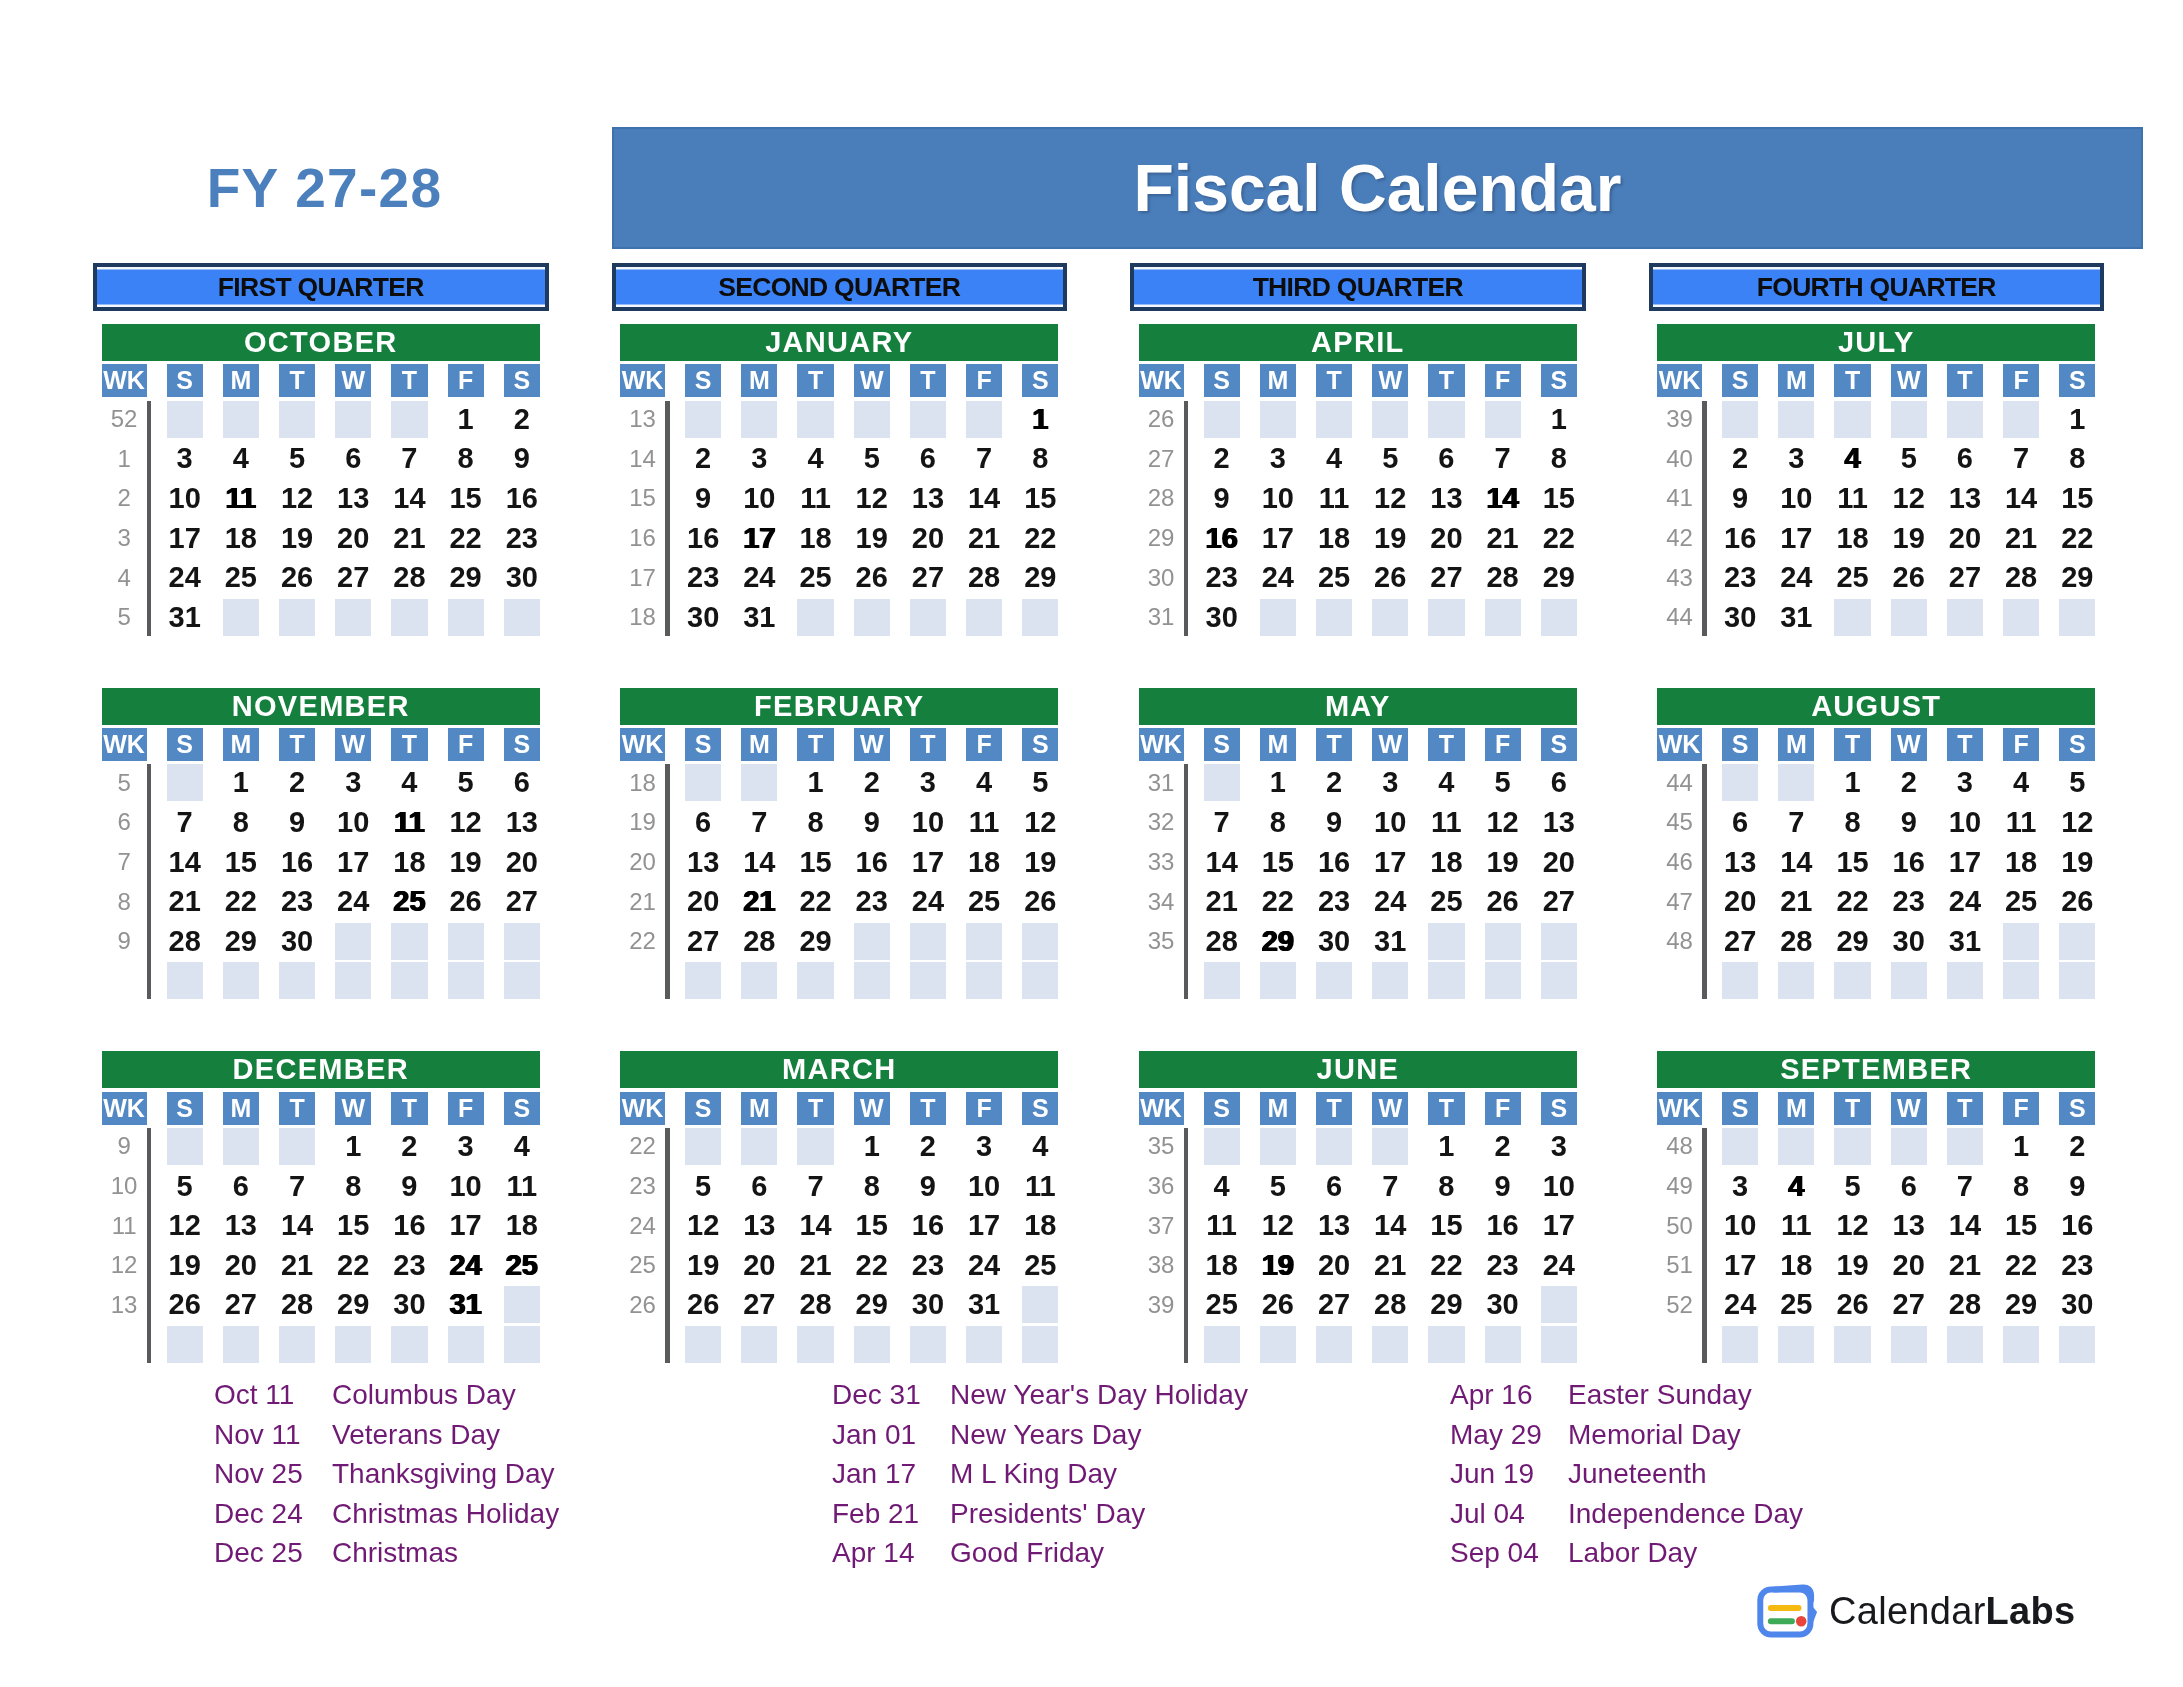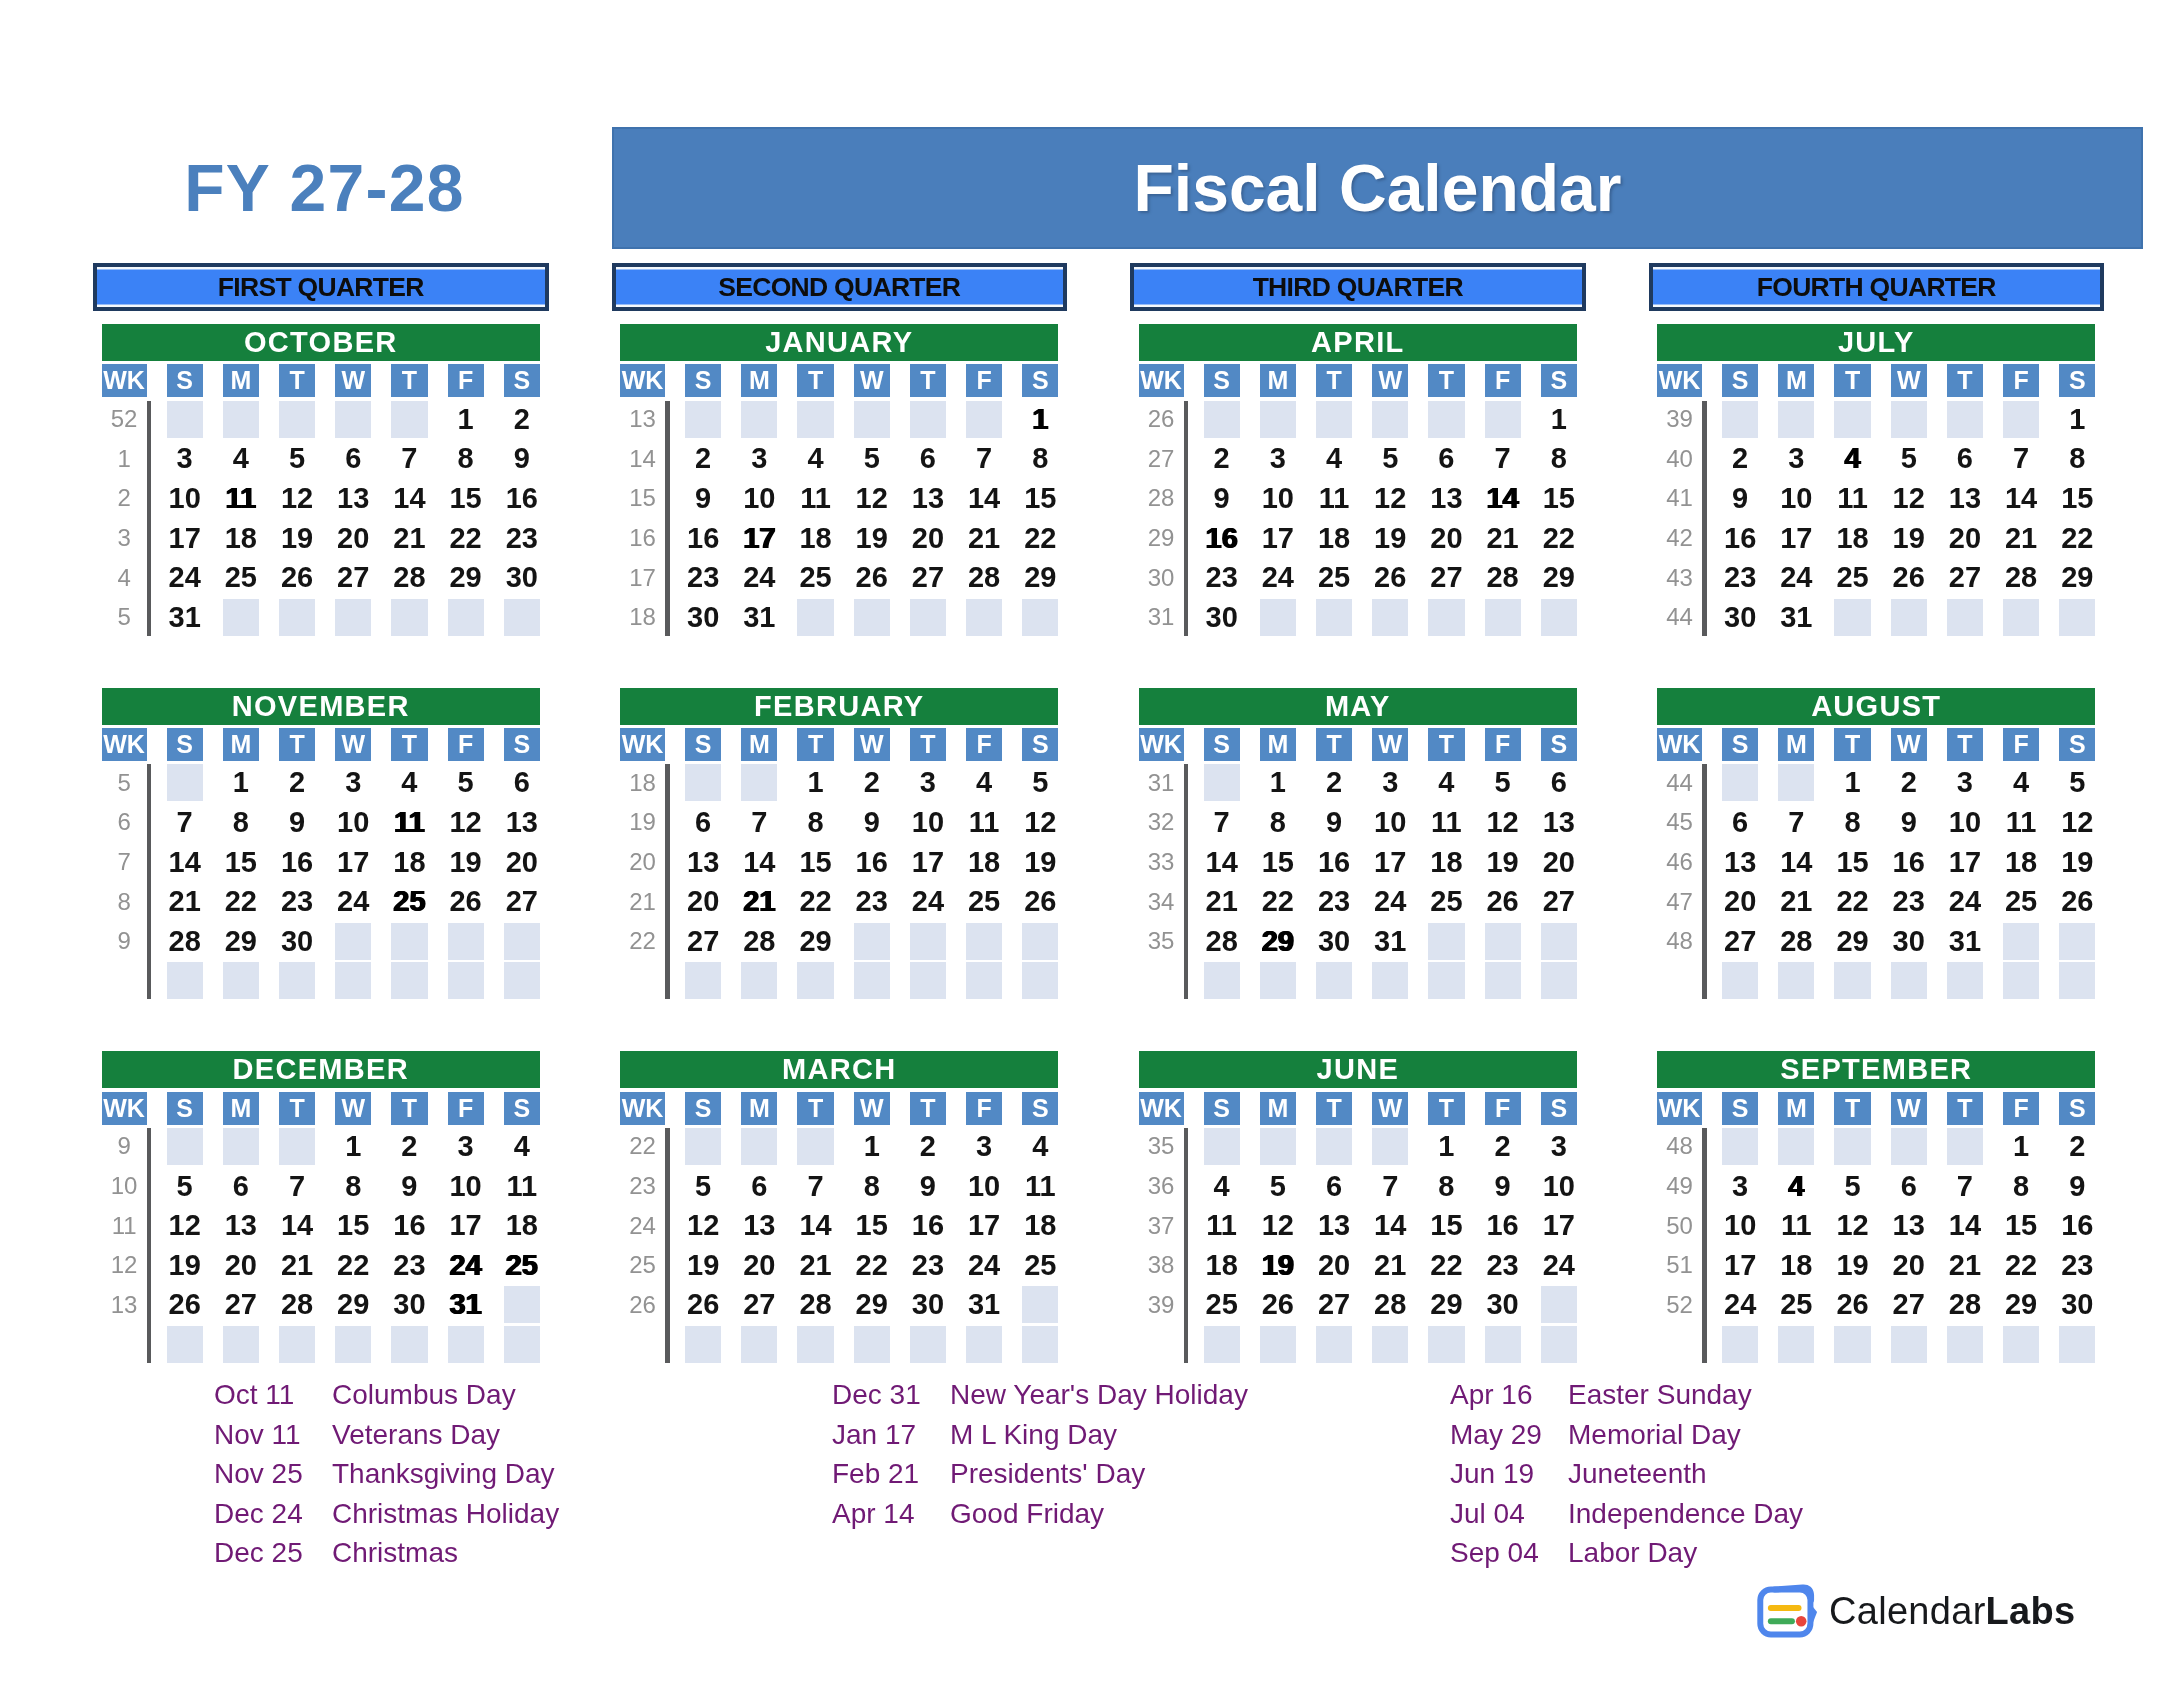--- a/index.html
+++ b/index.html
@@ -22,21 +22,21 @@
     height: 122px;
     display: flex;
     align-items: stretch;
   }
   .fy-title {
     width: 463px;
     display: flex;
     align-items: center;
     justify-content: center;
     color: #4b80bd;
-    font-size: 66px;
+    font-size: 55px;
     font-weight: bold;
     letter-spacing: 1.3px;
   }
   .banner {
     flex: 1;
     margin-left: 56px;
     background: #4a7ebb;
     border: 2px solid #3f72ad;
     color: #ffffff;
     font-size: 66px;
@@ -973,20 +973,24 @@
         </div>
         <div class="holiday-row">
           <div class="holiday-date">Dec 25</div>
           <div class="holiday-name">Christmas</div>
         </div>
       </div>
     <div class="holiday-col">
         <div class="holiday-row">
           <div class="holiday-date">Dec 31</div>
           <div class="holiday-name">New Year's Day Holiday</div>
+        </div>
+        <div class="holiday-row">
+          <div class="holiday-date">Jan 01</div>
+          <div class="holiday-name">New Years Day</div>
         </div>
         <div class="holiday-row">
           <div class="holiday-date">Jan 17</div>
           <div class="holiday-name">M L King Day</div>
         </div>
         <div class="holiday-row">
           <div class="holiday-date">Feb 21</div>
           <div class="holiday-name">Presidents' Day</div>
         </div>
         <div class="holiday-row">

